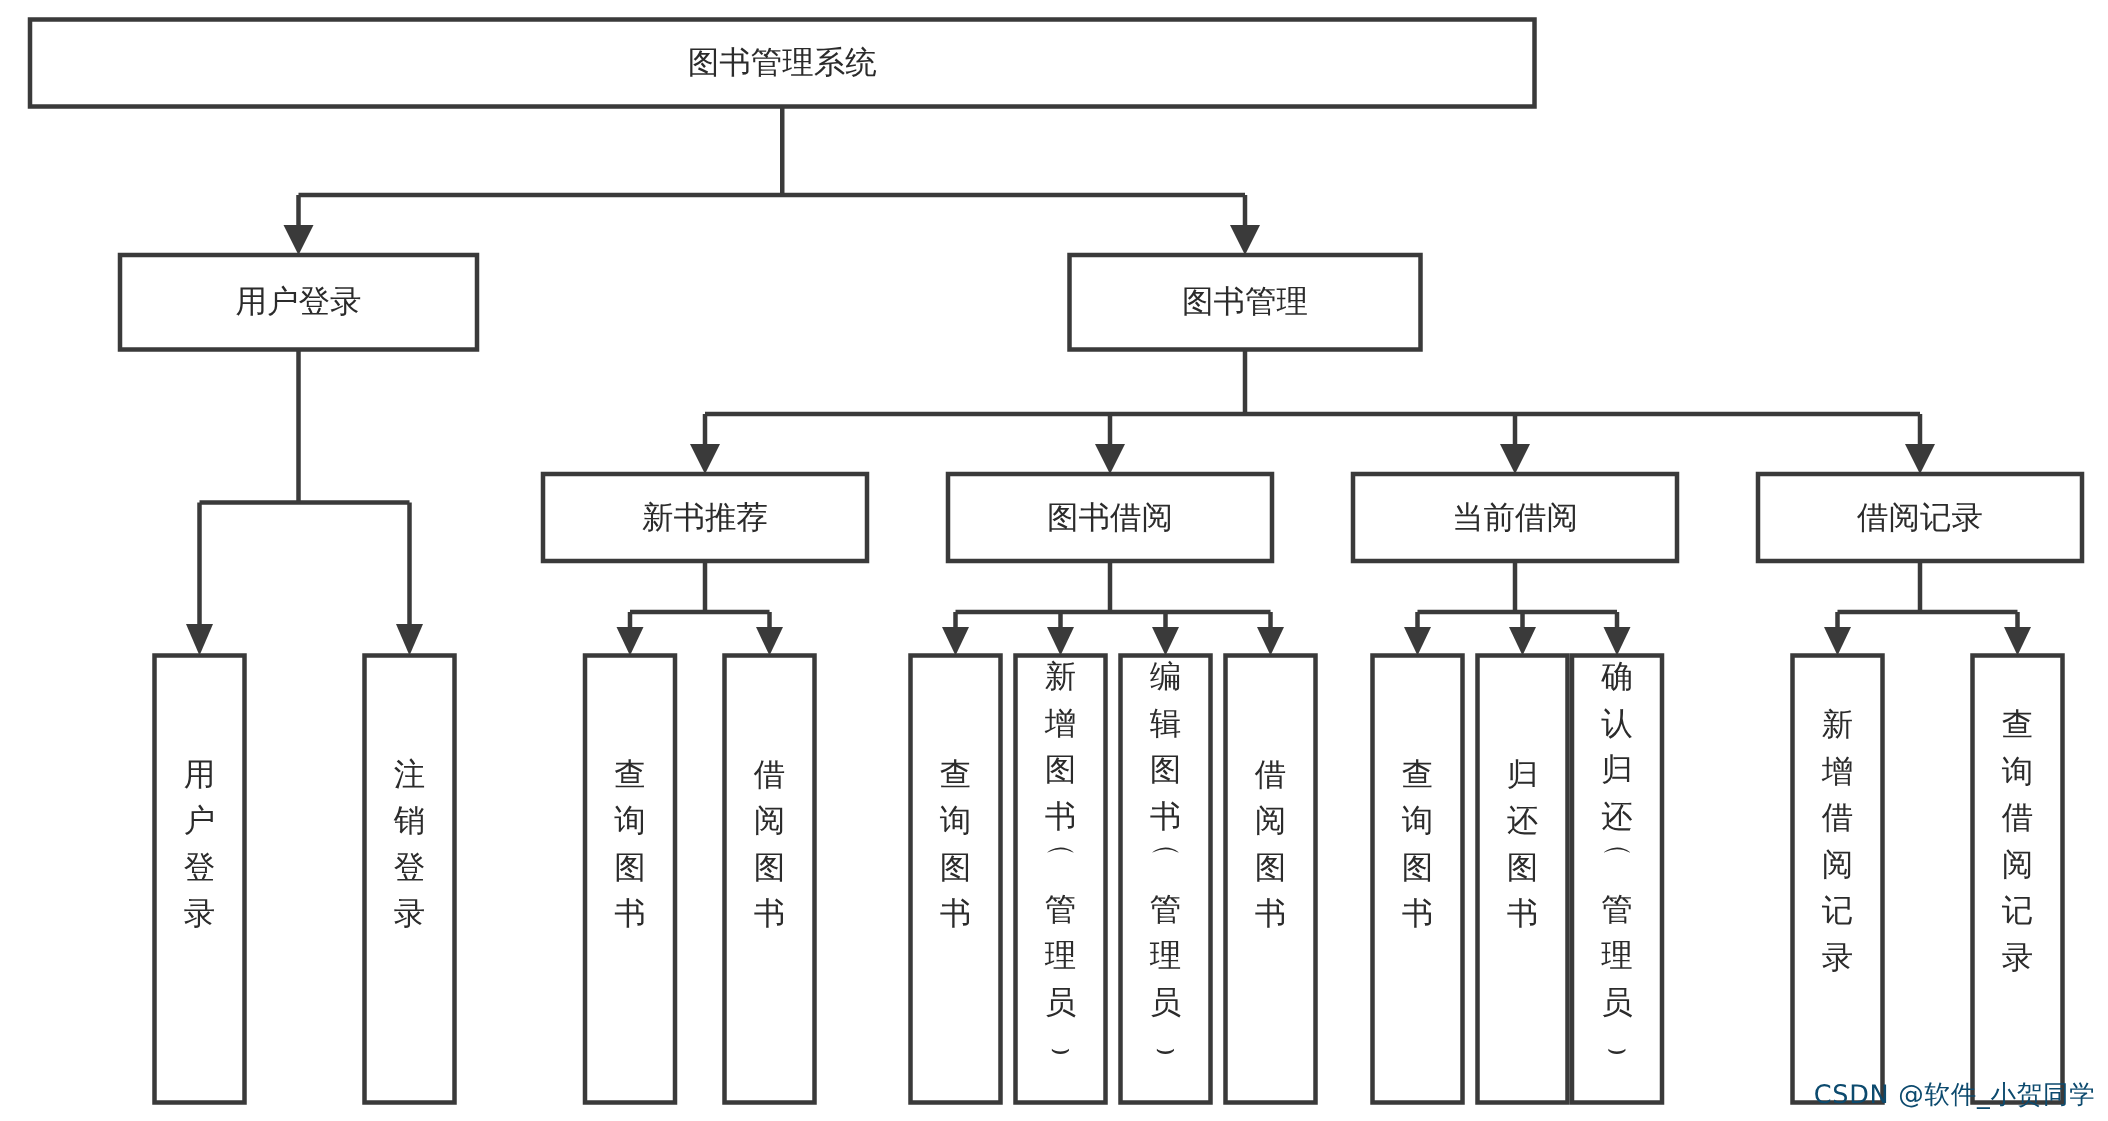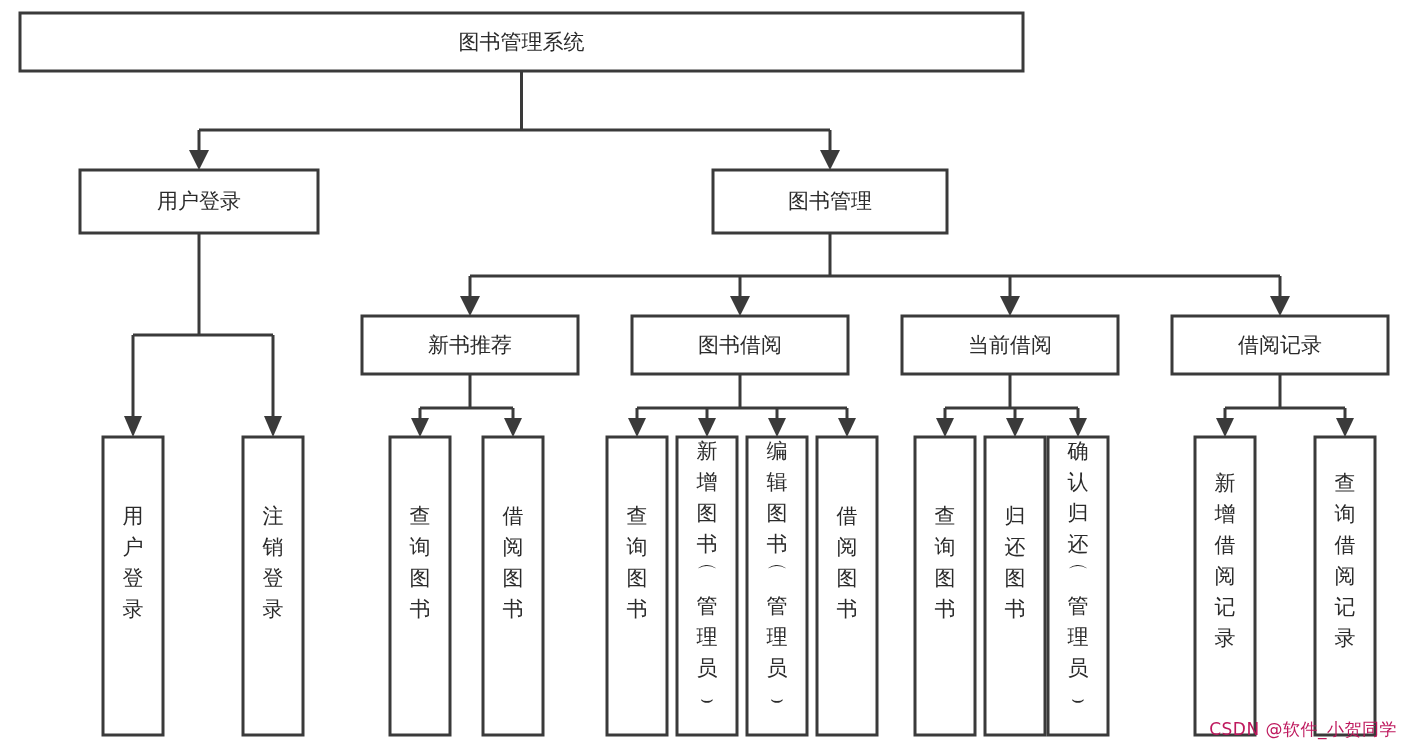--- a/index.html
+++ b/index.html
@@ -50,21 +50,21 @@
   .arrow-head {
     fill: #3a3a3a;
     stroke: none;
   }
   .watermark {
     position: absolute;
     right: 8px;
     bottom: 6px;
     font-family: "DejaVu Sans", "Liberation Sans", sans-serif;
     font-size: 17px;
-    color: #be185d;
+    color: #0c4a6e;
     white-space: nowrap;
     letter-spacing: 0.5px;
   }
 </style>
 </head>
 <body>
 
 <div id="diagram-root">
 
   <svg class="flow" viewBox="0 0 1405 747">

